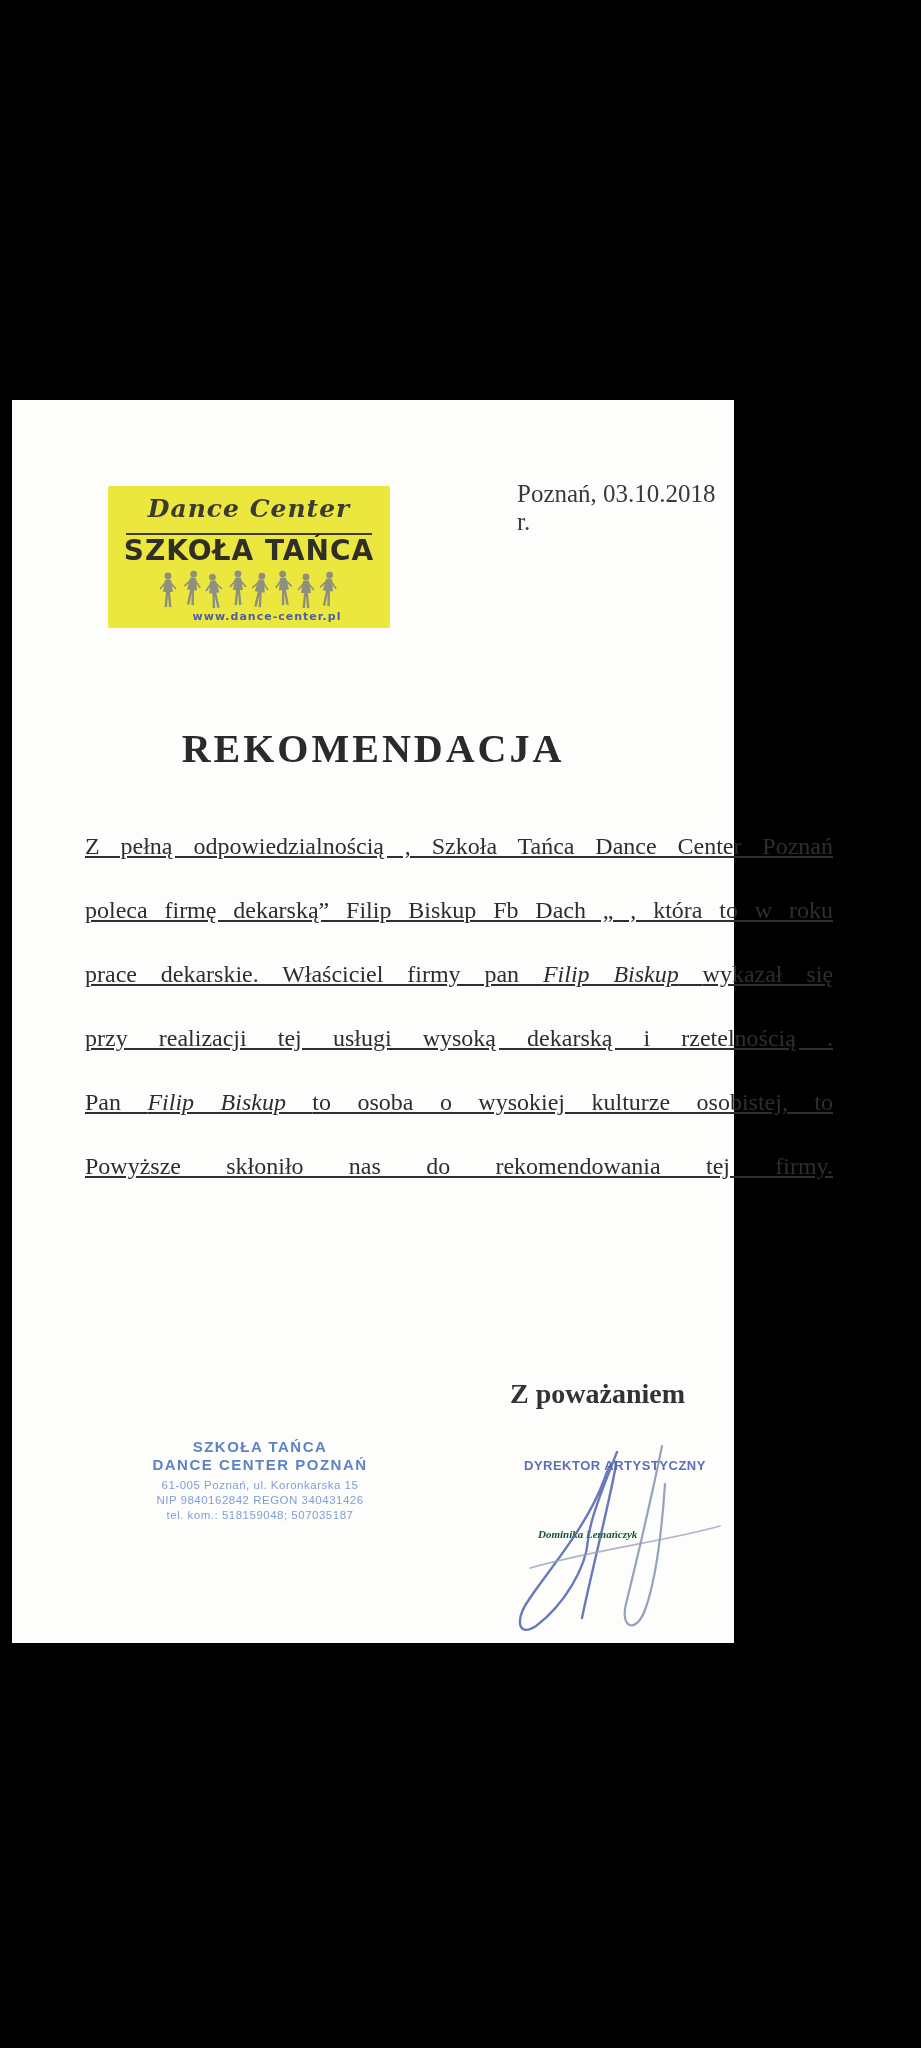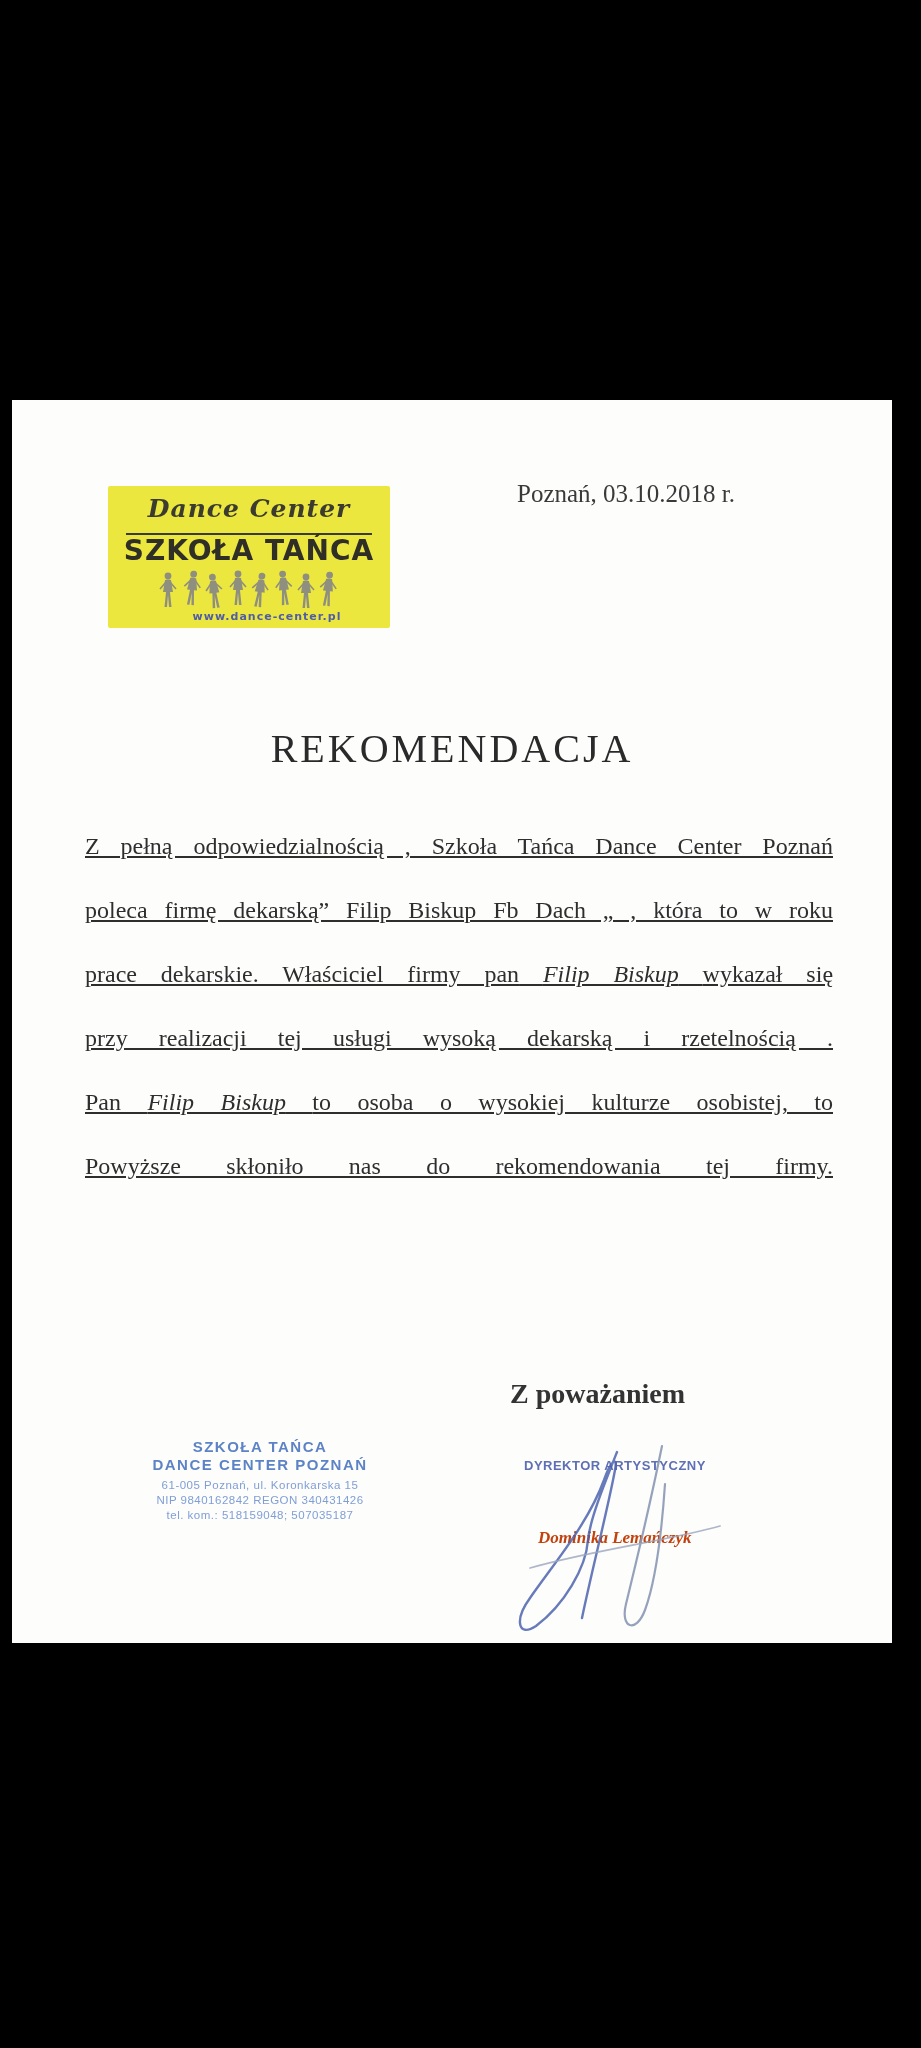--- a/index.html
+++ b/index.html
@@ -9,21 +9,21 @@
     width: 921px;
     height: 2048px;
     background: #000;
     overflow: hidden;
     font-family: "Liberation Serif", serif;
   }
   .paper {
     position: absolute;
     left: 12px;
     top: 400px;
-    width: 880px;
+    width: 722px;
     height: 1243px;
     background: #fdfdfc;
   }
 
   
   .logo {
     position: absolute;
     left: 96px;
     top: 86px;
     width: 282px;
@@ -89,21 +89,21 @@
     top: 80px;
     font-size: 25px;
     color: #3a3a3a;
   }
   .doc-title {
     position: absolute;
     top: 325px;
     width: 100%;
     text-align: center;
     font-size: 40px;
-    font-weight: normal;
+    font-weight: bold;
     letter-spacing: 3px;
     color: #2a2a2a;
   }
 
   
   .body-text {
     position: absolute;
     left: 73px;
     top: 432px;
     width: 748px;
@@ -165,22 +165,22 @@
     letter-spacing: 0.5px;
     color: #5f6fb5;
     padding-left: 8px;
   }
   .sig-name {
     position: absolute;
     left: 526px;
     top: 1128px;
     font-style: italic;
     font-weight: 600;
-    font-size: 17px;
-    color: #c2410c;
+    font-size: 11px;
+    color: #14532d;
   }
   .sig-svg {
     position: absolute;
     left: 440px;
     top: 1040px;
     pointer-events: none;
   }
 </style>
 </head>
 <body>

